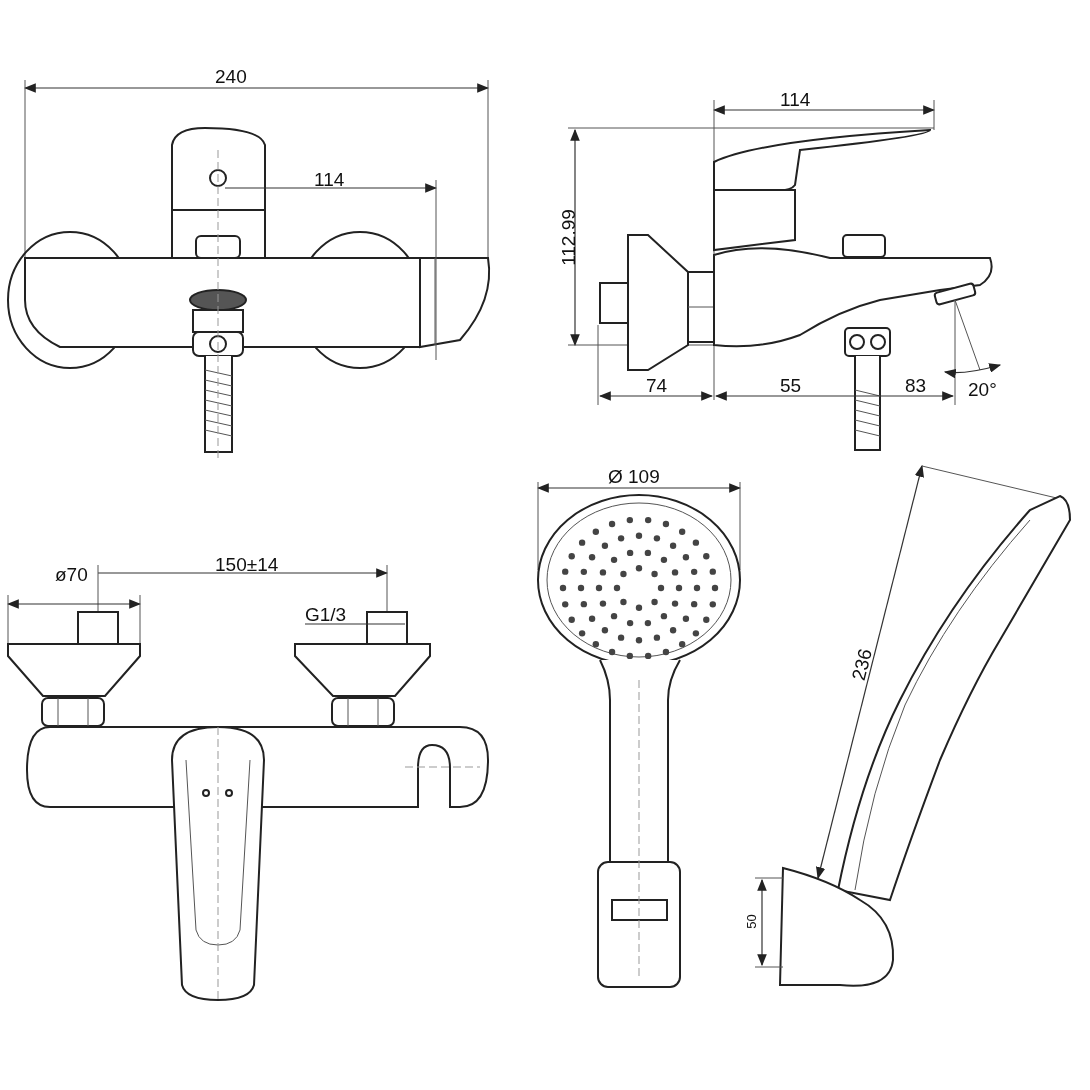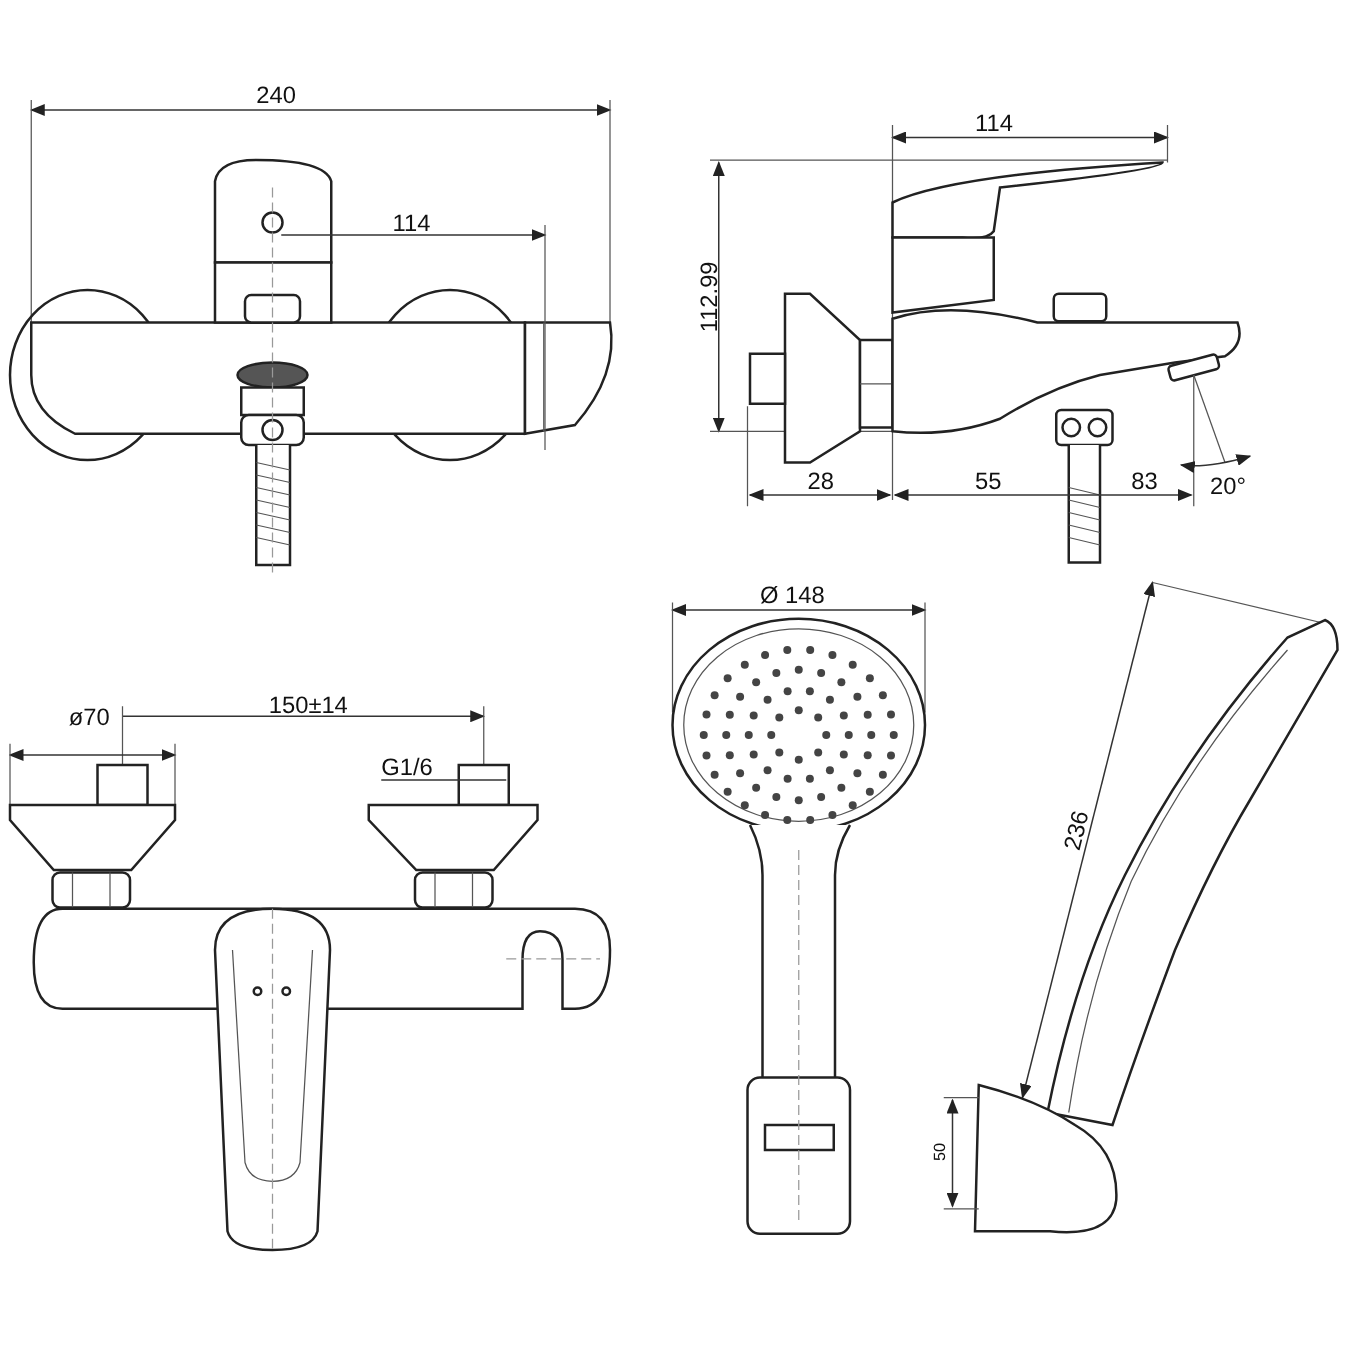--- a/index.html
+++ b/index.html
@@ -203,29 +203,29 @@
     <line class="lt" x1="922" y1="466" x2="1065" y2="500"></line>
     <path class="ln" d="M1060,496 Q1070,500 1070,520 L1000,640 Q970,690 940,760 Q910,840 890,900 L838,890 Q860,780 900,700 Q950,600 1030,510 Z" style="fill:#fff"></path>
     <path class="lt" d="M1030,520 Q950,610 905,705 Q870,790 855,890"></path>
     <path class="ln" d="M783,868 Q830,880 860,900 Q895,920 893,960 Q890,990 840,985 L780,985 Z" style="fill:#fff"></path>
     <line class="dm" x1="762" y1="880" x2="762" y2="965" marker-start="url(#ar)" marker-end="url(#ar)"></line>
     <line class="lt" x1="755" y1="878" x2="783" y2="878"></line>
     <line class="lt" x1="755" y1="967" x2="783" y2="967"></line>
   </g>
 </svg>
 
-<div class="lbl" style="left:205px;top:67px">240</div>
+<div class="lbl" style="left:215px;top:67px">240</div>
 <div class="lbl" style="left:314px;top:170px">114</div>
 
 <div class="lbl" style="left:780px;top:90px">114</div>
 <div class="lbl rot" style="left:540px;top:228px">112.99</div>
-<div class="lbl" style="left:646px;top:376px">28</div>
+<div class="lbl" style="left:646px;top:376px">74</div>
 <div class="lbl" style="left:780px;top:376px">55</div>
 <div class="lbl" style="left:905px;top:376px">83</div>
 <div class="lbl" style="left:968px;top:380px">20°</div>
 
 <div class="lbl" style="left:55px;top:565px">ø70</div>
 <div class="lbl" style="left:215px;top:555px">150±14</div>
-<div class="lbl" style="left:305px;top:605px">G1/6</div>
-
-<div class="lbl" style="left:608px;top:467px">Ø 148</div>
+<div class="lbl" style="left:305px;top:605px">G1/3</div>
+
+<div class="lbl" style="left:608px;top:467px">Ø 109</div>
 <div class="lbl" style="left:846px;top:655px;transform:rotate(-76deg)">236</div>
 <div class="lbl sm rot" style="left:744px;top:915px">50</div>
 
 </body></html>

